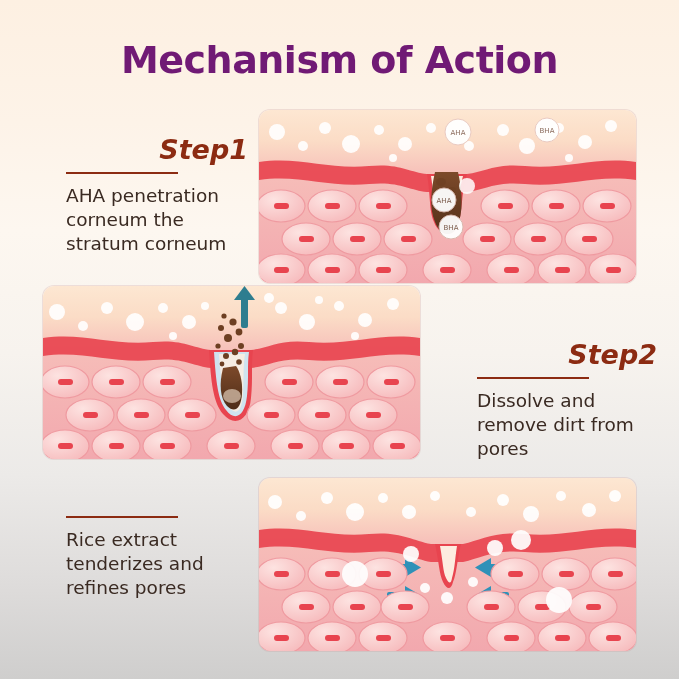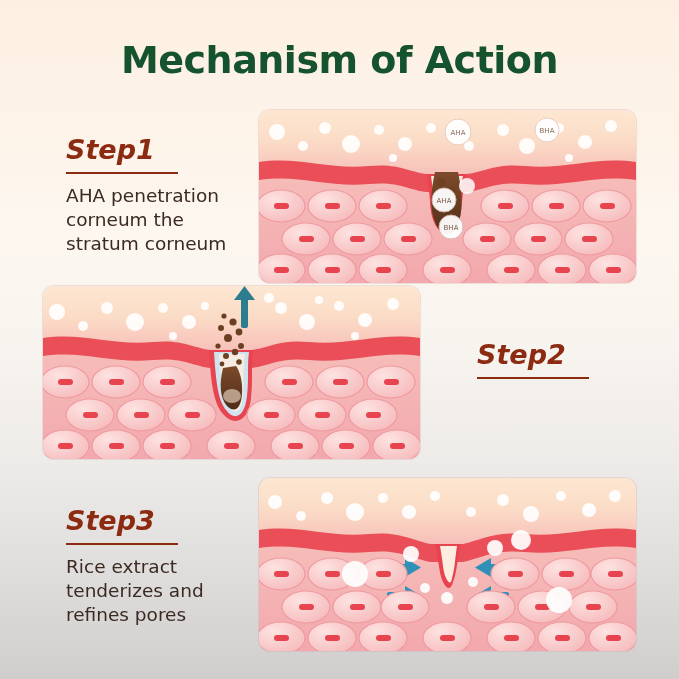--- a/index.html
+++ b/index.html
@@ -6,26 +6,27 @@
   body{
     width:679px;height:679px;
     font-family:"DejaVu Sans",sans-serif;
     background:linear-gradient(180deg,#fdf0e2 0%,#fdf3e8 18%,#fdf7f0 34%,#f7f3ee 52%,#eceae8 70%,#dedcdb 86%,#cfcecd 100%);
     overflow:hidden;
     position:relative;
   }
   .title{
     position:absolute;top:38px;left:0;width:679px;text-align:center;
     font-family:"DejaVu Sans",sans-serif;
-    font-size:38px;font-weight:bold;color:#14532d;letter-spacing:-0.5px;
+    font-size:38px;font-weight:bold;color:#701a75;letter-spacing:-0.5px;
   }
   .step-label{
     font-family:"DejaVu Sans",sans-serif;
     font-size:27px;font-weight:bold;font-style:italic;color:#8c2b12;
     line-height:1.0;
+    text-align:right;
   }
   .rule{
     height:2px;background:#8c2b12;margin-top:9px;margin-bottom:10px;
   }
   .step-desc{
     font-family:"DejaVu Sans",sans-serif;
     font-size:18.5px;color:#3a2a22;line-height:1.30;
   }
   .textblock{position:absolute;}
 
@@ -275,24 +276,24 @@
           <circle cx="312" cy="50" r="4"></circle>
         <circle cx="276" cy="14" r="4"></circle>
       </g>
     </g>
   </svg>
 </div>
 
 <div class="textblock" style="left:477px;top:341px;width:180px;">
   <div class="step-label">Step2</div>
   <div class="rule" style="width:112px;"></div>
+  <div class="step-desc">Dissolve and remove dirt from pores</div>
 </div>
 
 <div class="textblock" style="left:66px;top:507px;width:180px;">
-  <div class="step-label">Step3</div>
   <div class="rule" style="width:112px;"></div>
   <div class="step-desc">Rice extract tenderizes and refines pores</div>
 </div>
 
 <div class="panel" style="left:259px;top:478px;width:377px;height:173px;">
   <svg width="377" height="173" viewBox="0 0 377 173">
     <defs>
       <linearGradient id="sk3" x1="0" y1="0" x2="0" y2="1">
         <stop offset="0" stop-color="#fde7d2"></stop>
         <stop offset="0.18" stop-color="#fbdcc6"></stop>

